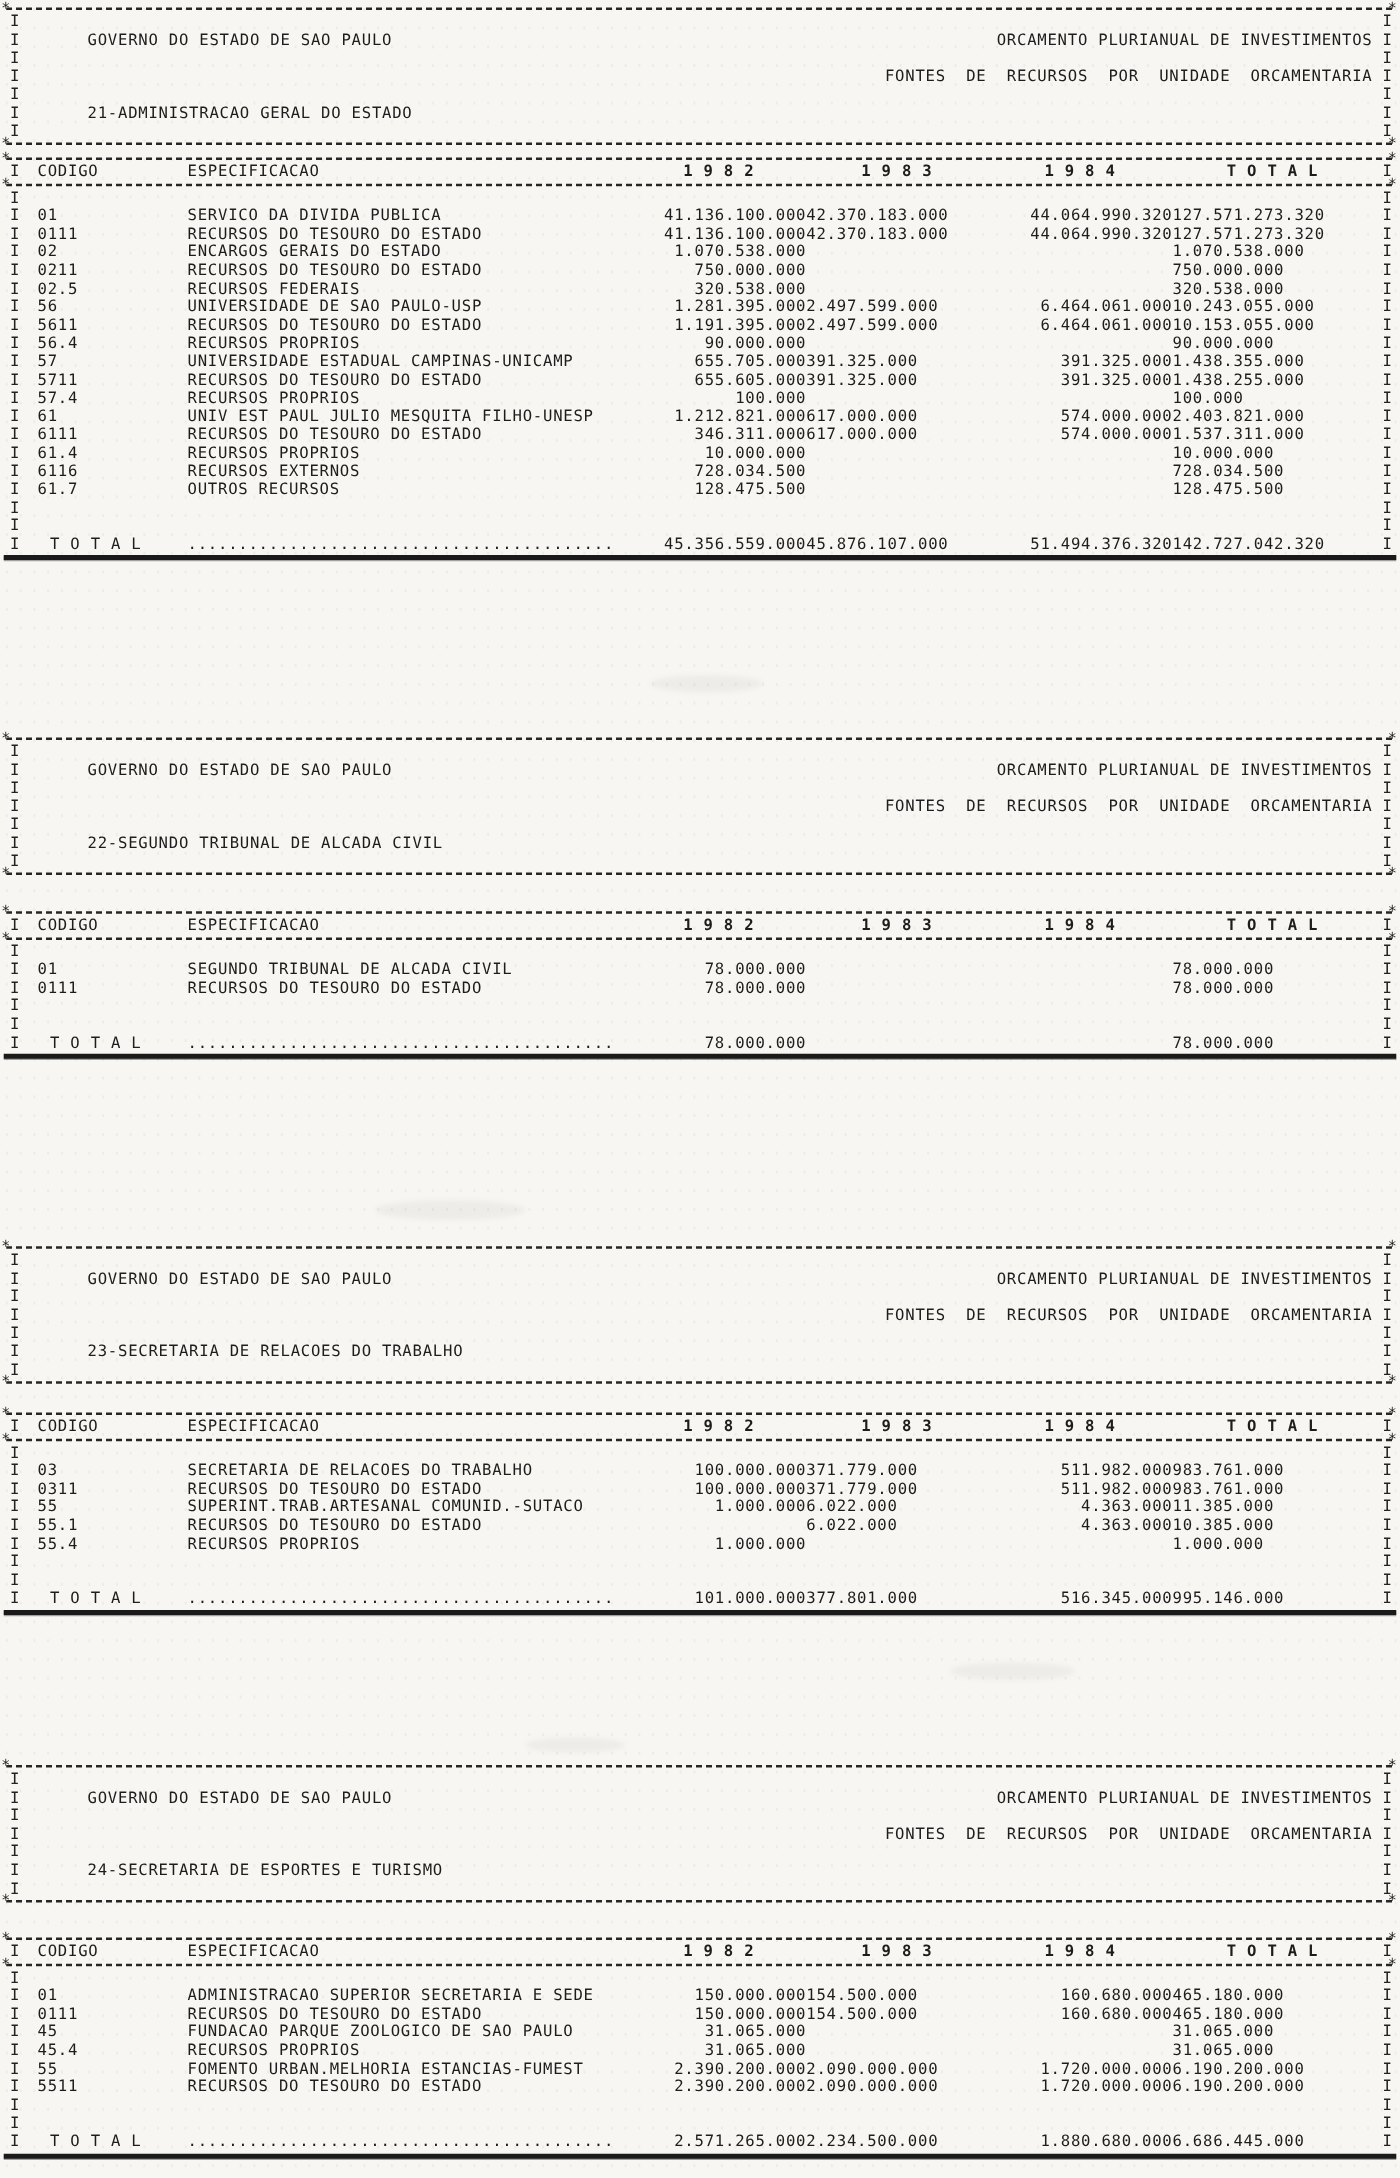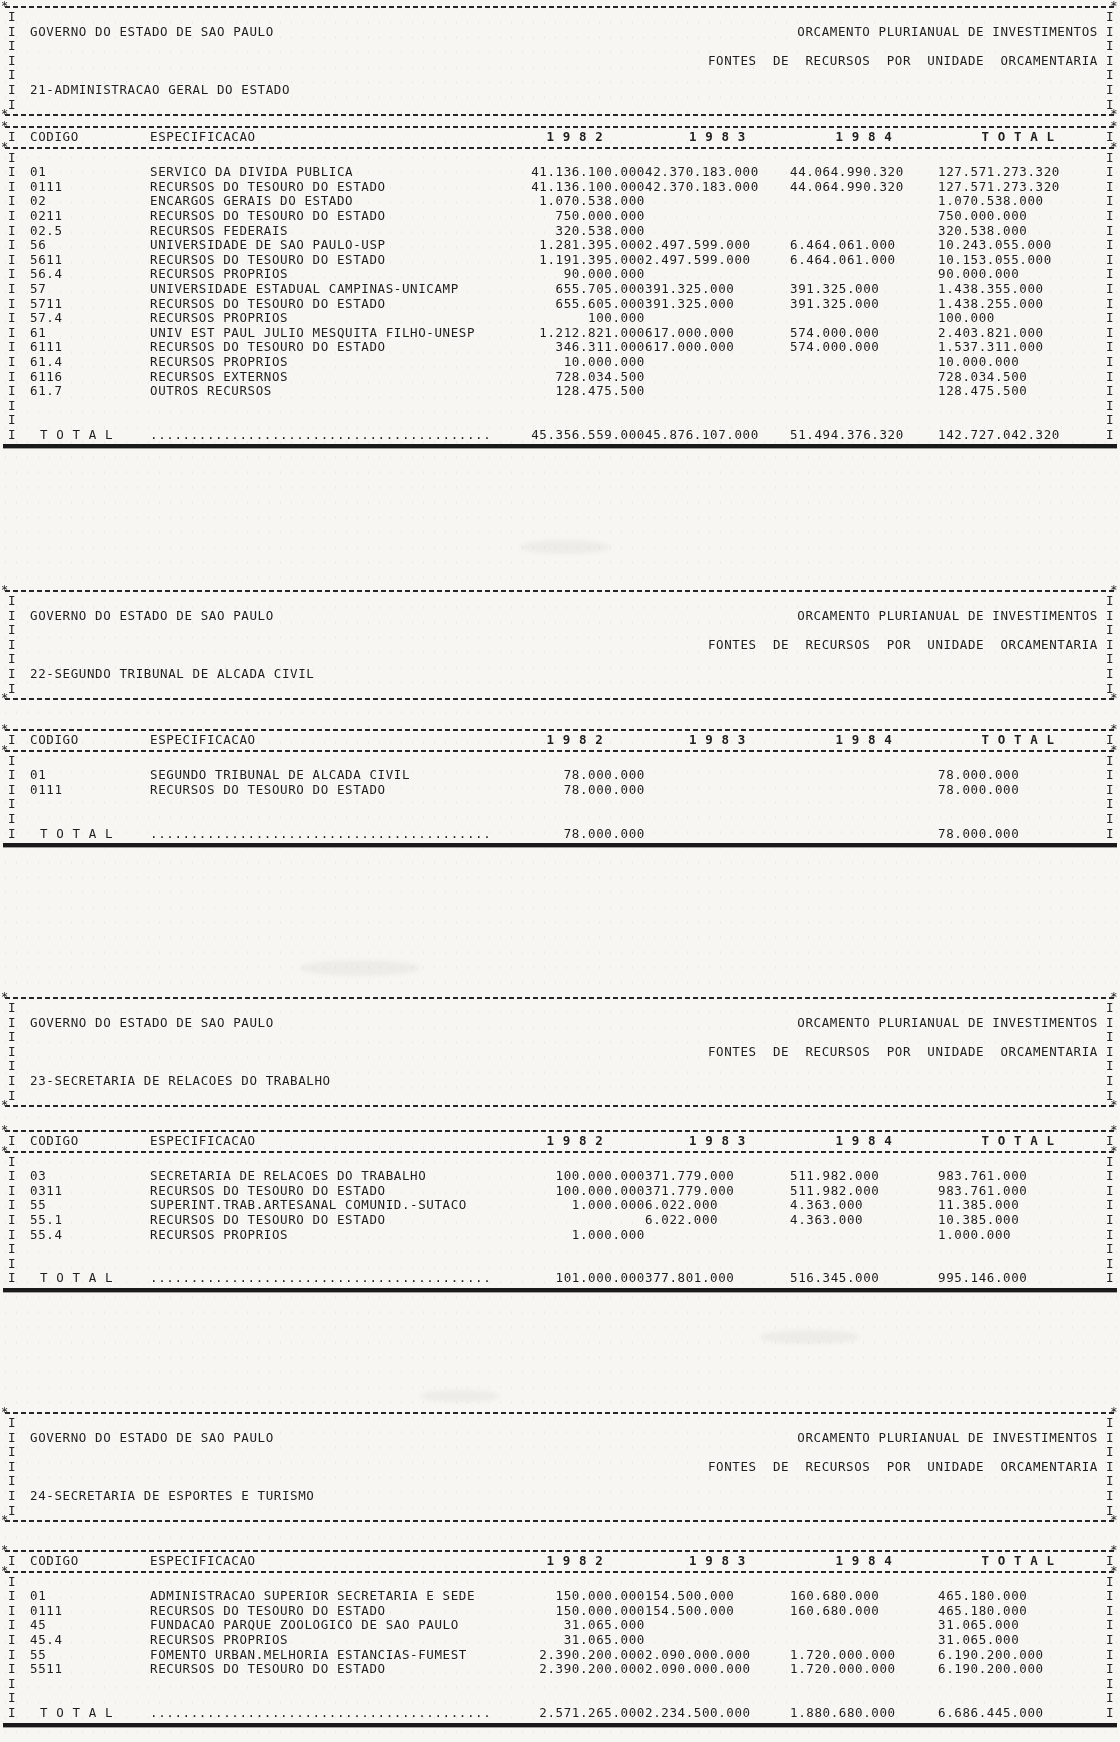--- a/index.html
+++ b/index.html
@@ -14,29 +14,29 @@
     font-size:12.5px;letter-spacing:0.6px;color:#1d1d1d;
     background-image:radial-gradient(rgba(40,40,40,0.05) 0.8px, transparent 1px);
     background-size:11px 15px;
   }
   .box{position:absolute;left:0;width:1120px;}
   .line{display:flex;height:14.6px;line-height:14.6px;white-space:pre;overflow:hidden;}
   .edge{flex:none;box-sizing:border-box;color:#222;}
   .edge-l{width:30px;padding-left:8px;}
   .edge-r{width:22px;padding-left:8px;}
   .fill{flex:1;}
-  .grow{flex:1;}
+  .grow{flex:1;margin-left:40px;}
   .rt{margin-left:auto;text-align:left;}
   .center{text-align:right;}
   
   .c-code{flex:none;width:120px;}
   .c-spec{flex:none;width:355px;}
   .c1{flex:none;width:140px;text-align:right;}
   .c2{flex:none;width:145px;text-align:left;}
-  .c3{flex:none;width:148px;}
+  .c3{flex:none;width:148px;text-align:right;}
   .ct{flex:none;width:160px;}
   .hc{text-align:center;font-weight:bold;}
   .tot-label{padding-left:10px;box-sizing:border-box;}
   
   .rule{position:relative;height:6px;}
   .rule .dash{position:absolute;left:5px;right:5px;top:2px;height:2px;
     background:repeating-linear-gradient(90deg,#262626 0 5px,transparent 5px 8px);}
   .rule .star{position:absolute;top:-4px;font-size:12px;line-height:12px;}
   .rule .sl{left:1px;}
   .rule .sr{right:2px;}

